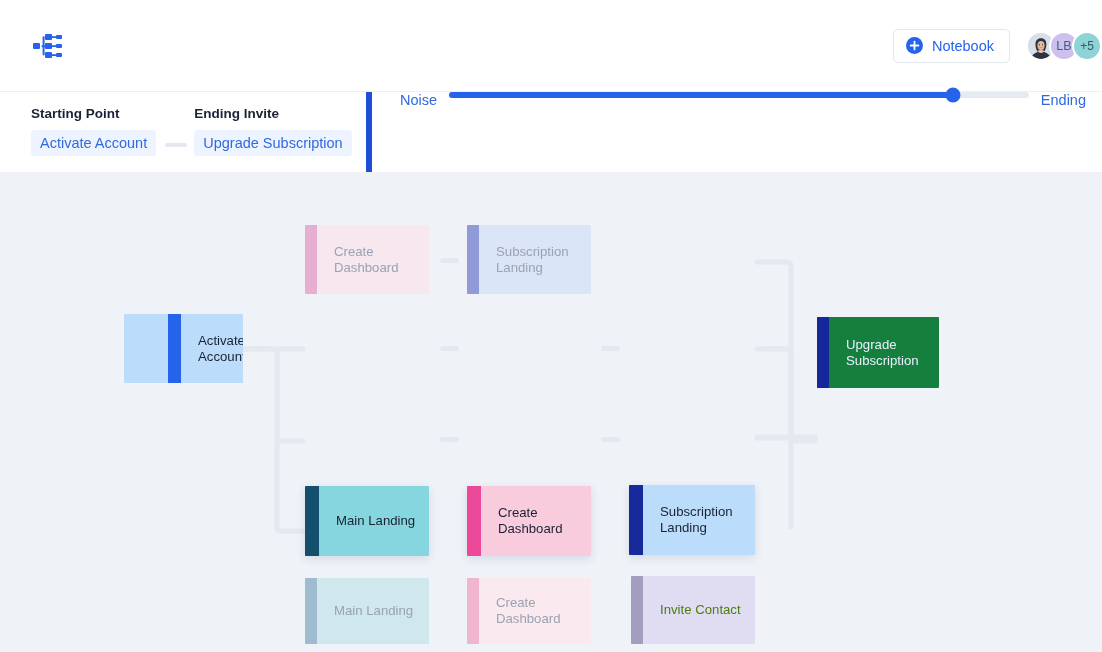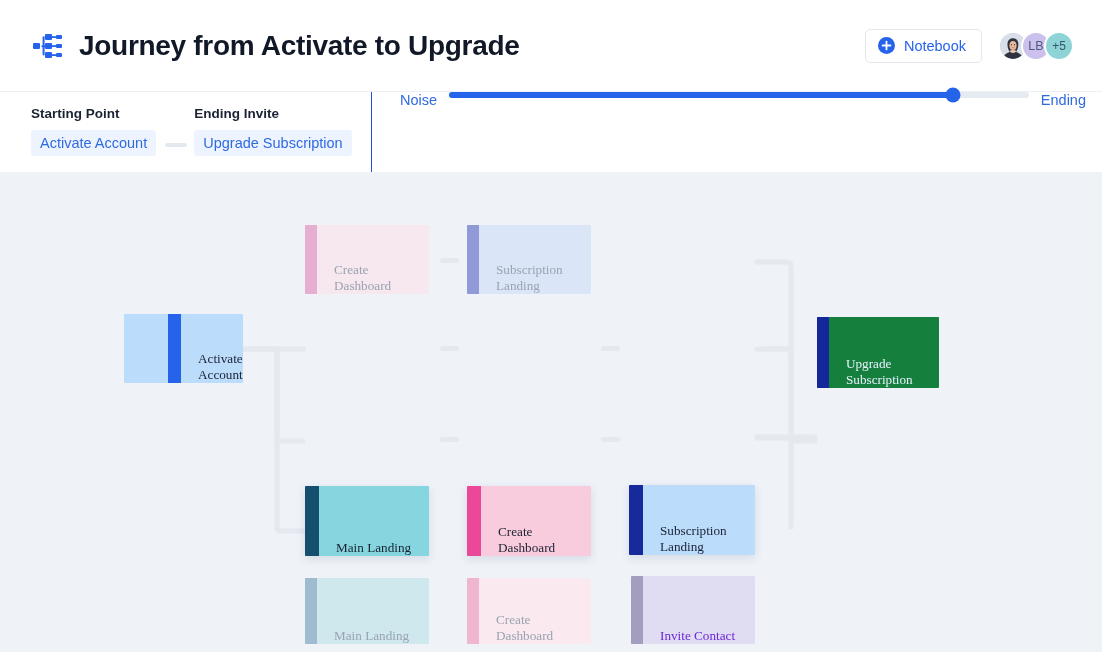--- a/index.html
+++ b/index.html
@@ -17,21 +17,21 @@
     background: #ffffff;
     display: flex; align-items: center;
   }
   .brand { display: flex; align-items: center; gap: 14px; padding-left: 31px; }
   .logo-icon { width: 34px; height: 34px; display: block; }
   .page-title {
     font-size: 28px; font-weight: bold; color: #111827; letter-spacing: -0.3px;
     white-space: nowrap;
   }
   .header-right {
-    margin-left: auto; padding-right: 28px;
+    margin-left: auto; 
     display: flex; align-items: center; gap: 16px;
   }
   .notebook-btn {
     display: flex; align-items: center; gap: 9px;
     height: 34px; padding: 0 15px 0 12px;
     background: #ffffff; border: 1px solid #e3e7ee; border-radius: 5px;
     color: #2563eb; font-size: 14.5px; cursor: pointer; white-space: nowrap;
   }
   .plus-icon { width: 17px; height: 17px; display: block; flex: 0 0 auto; }
   .avatars { display: flex; align-items: center; }
@@ -48,21 +48,21 @@
   .avatar-more { background: #8ed4d6; color: #34576a; font-size: 12px; }
 
   
   .subheader {
     position: absolute; left: 0; top: 91px; width: 1102px; height: 81px;
     background: #ffffff; border-top: 1px solid #eceff4;
     display: flex; align-items: flex-start;
   }
   .endpoints {
     width: 372px; height: 81px; padding: 14px 0 0 31px;
-    border-right: 1px solid #1d4ed8;
+    border-right: 6px solid #1d4ed8;
     display: flex; gap: 38px; position: relative;
   }
   .ep-col { display: flex; flex-direction: column; gap: 9px; }
   .ep-label { font-size: 13.5px; font-weight: bold; color: #1a2233; }
   .ep-chip {
     background: #eef4ff; color: #2f6ae0; font-size: 14.5px;
     padding: 5px 9px; border-radius: 3px; white-space: nowrap; cursor: pointer;
     align-self: flex-start;
   }
   .ep-dash {
@@ -89,22 +89,22 @@
   }
 
   
   .canvas {
     position: absolute; left: 0; top: 172px; width: 1102px; height: 480px;
     background: #eff2f7; overflow: hidden;
   }
   .edges { position: absolute; left: 0; top: 0; width: 1102px; height: 480px; }
 
   .node {
-    position: absolute; display: flex; align-items: flex-end;
-    overflow: hidden; border-radius: 1px; font-family: Liberation Serif, serif;
+    position: absolute; display: flex; align-items: center;
+    overflow: hidden; border-radius: 1px;
   }
   .node-bar { height: 100%; flex: 0 0 auto; }
   .node-label {
     padding-left: 17px; padding-right: 10px;
     font-size: 13.2px; line-height: 16px; white-space: pre-line;
   }
   .node.active { box-shadow: 0 3px 10px rgba(40,60,110,0.13); }
 </style>
 </head>
 <body>
@@ -124,21 +124,20 @@
             <rect x="25" y="15" width="6" height="4" rx="1"></rect>
             <rect x="25" y="24" width="6" height="4" rx="1"></rect>
             <rect x="10.5" y="16.4" width="4" height="1.8"></rect>
             <rect x="11.6" y="7.2" width="2" height="19.2" rx="1"></rect>
             <rect x="21" y="7.2" width="4" height="1.8"></rect>
             <rect x="21" y="16.2" width="4" height="1.8"></rect>
             <rect x="21" y="25.2" width="4" height="1.8"></rect>
           </g>
         </svg>
       </span>
-      <div class="page-title">Journey from Activate to Upgrade</div>
     </div>
 
     <div class="header-right">
       <button class="notebook-btn">
         <span class="plus-icon">
           <svg viewBox="0 0 17 17" width="17" height="17" aria-hidden="true">
             <circle cx="8.5" cy="8.5" r="8.5" fill="#2563eb"></circle>
             <rect x="7.6" y="3.7" width="1.8" height="9.6" rx="0.9" fill="#ffffff"></rect>
             <rect x="3.7" y="7.6" width="9.6" height="1.8" rx="0.9" fill="#ffffff"></rect>
           </svg>
@@ -247,21 +246,21 @@
           <div class="node-label" style="color: rgb(154, 163, 178);">Create
 Dashboard</div>
         </div>
         <div class="node active" style="left: 629px; top: 313px; width: 126px; height: 70px; background: rgb(188, 220, 251);">
           <div class="node-bar" style="width: 14px; background: rgb(23, 42, 156);"></div>
           <div class="node-label" style="color: rgb(26, 34, 51);">Subscription
 Landing</div>
         </div>
         <div class="node" style="left: 631px; top: 404px; width: 124px; height: 68px; background: rgb(224, 221, 242);">
           <div class="node-bar" style="width: 12px; background: rgb(163, 158, 191);"></div>
-          <div class="node-label" style="color: #6d28d9;">Invite Contact</div>
+          <div class="node-label" style="color: #4d7c0f;">Invite Contact</div>
         </div>
         <div class="node" style="left: 817px; top: 145px; width: 122px; height: 71px; background: #15803d;">
           <div class="node-bar" style="width: 12px; background: rgb(20, 39, 155);"></div>
           <div class="node-label" style="color: rgb(233, 240, 254);">Upgrade
 Subscription</div>
         </div>
       </div>
   </div>
 </div>
 

